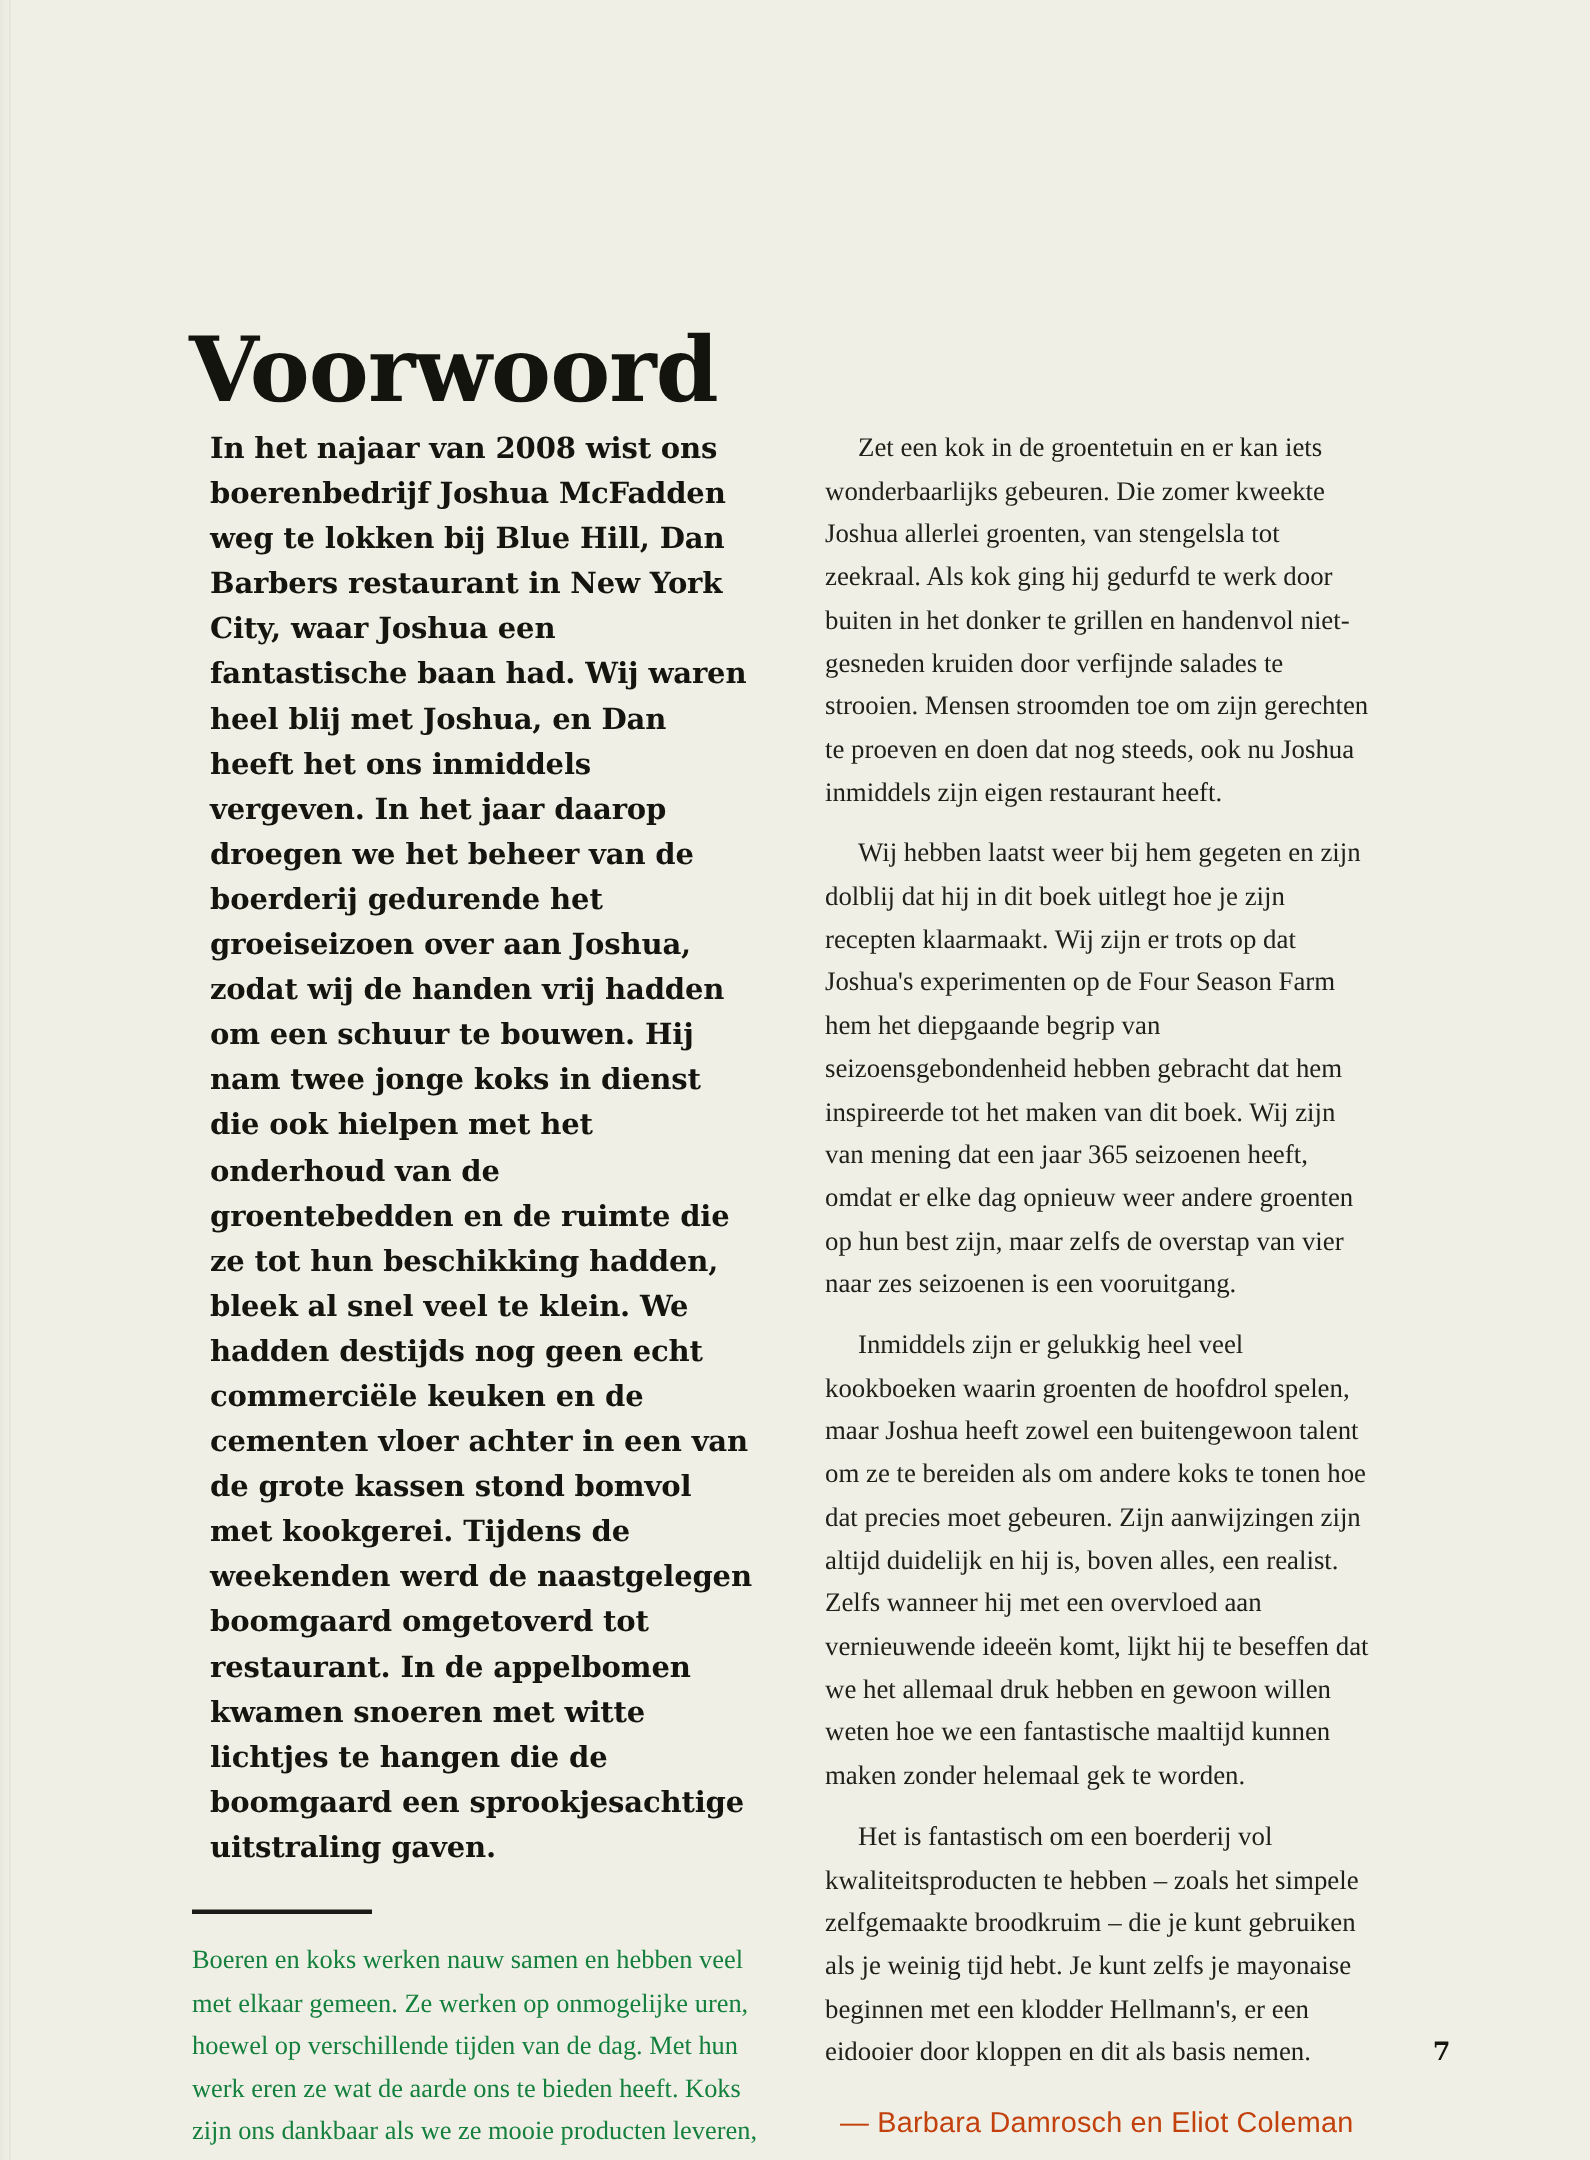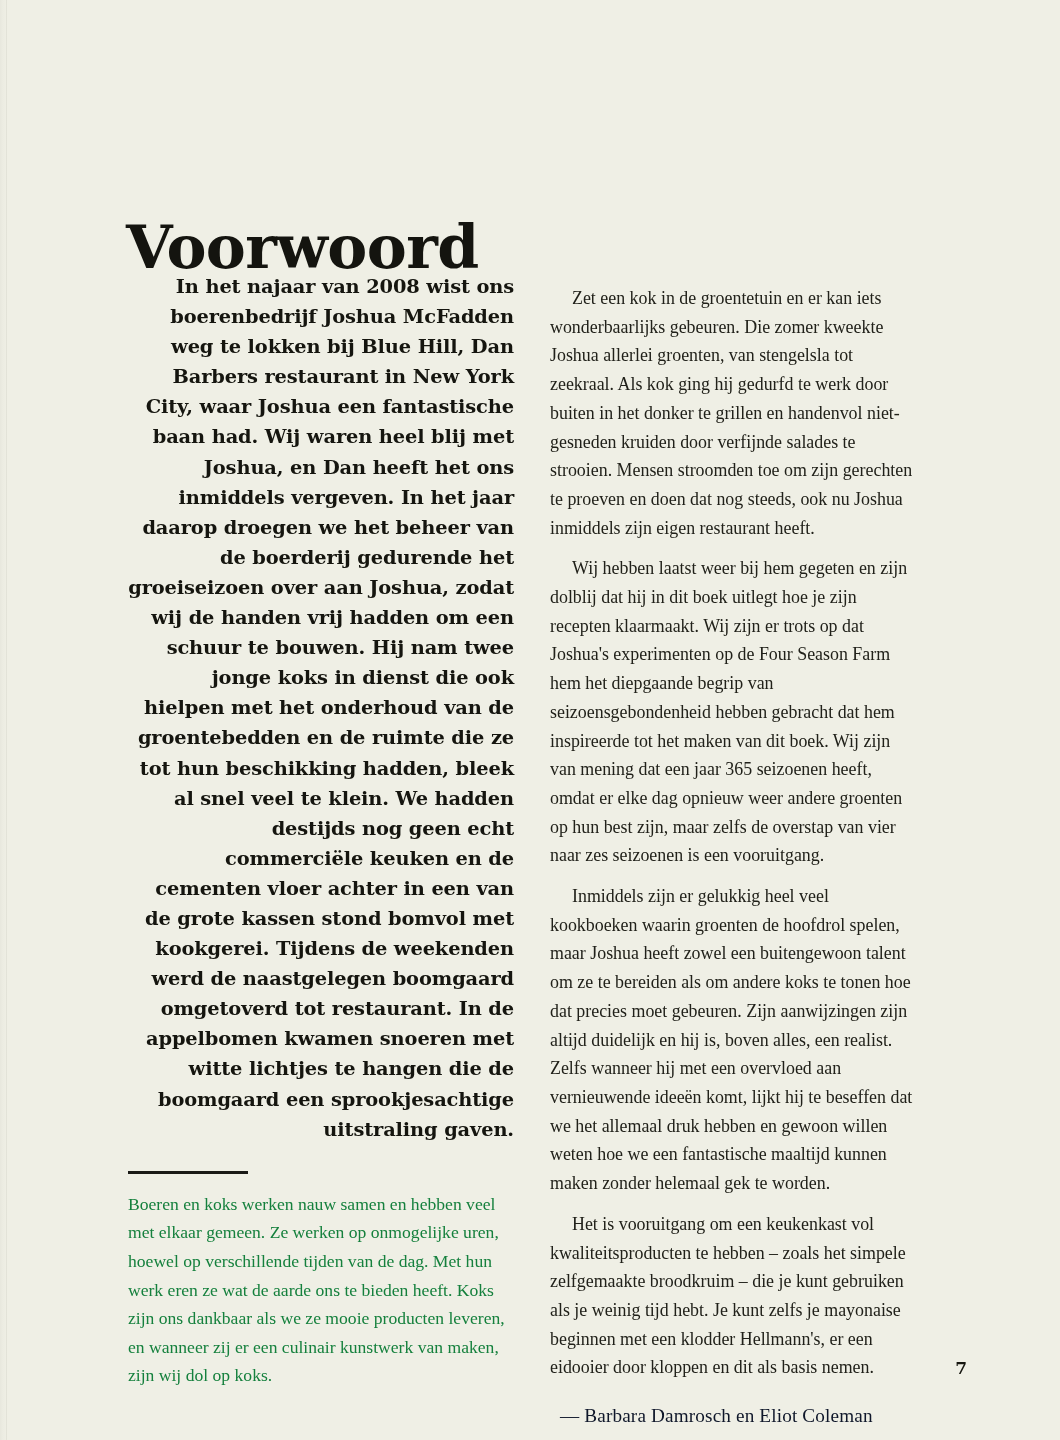--- a/index.html
+++ b/index.html
@@ -80,23 +80,23 @@
     width: 394px;
   }
 
   
   .lead {
     font-family: "DejaVu Serif", "Liberation Serif", serif;
     font-weight: bold;
     font-size: 19.4px;
     line-height: 30.1px;
     letter-spacing: -0.12px;
-    margin: 0;
+    margin: 12px;
     color: #15150f;
-    text-align: right;
+    text-align: left;
   }
 
   .rule {
     width: 120px;
     height: 3px;
     background: #1a1a16;
     margin: 26px 0 16px 0;
   }
 
   
@@ -115,26 +115,26 @@
     font-size: 17.9px;
     line-height: 28.7px;
     margin: 12px;
     text-indent: 22px;
     color: #21211a;
     text-align: left;
     hyphens: none;
   }
 
   .attribution {
-    font-family: Liberation Serif, serif;
+    font-family: Liberation Sans, sans-serif;
     font-size: 19.2px;
     line-height: 28px;
     margin: 20px 0 0 0;
     padding-left: 22px;
-    color: #0f172a;
+    color: #c2410c;
     letter-spacing: 0.15px;
   }
 
   .folio {
     position: absolute;
     right: 93px;
     top: 1344px;
     font-family: "DejaVu Serif", "Liberation Serif", serif;
     font-weight: bold;
     font-size: 17px;
@@ -158,21 +158,21 @@
 
       <div class="rule"></div>
 
       <p class="note">Boeren en koks werken nauw samen en hebben veel met elkaar gemeen. Ze werken op onmogelijke uren, hoewel op verschillende tijden van de dag. Met hun werk eren ze wat de aarde ons te bieden heeft. Koks zijn ons dankbaar als we ze mooie producten leveren, en wanneer zij er een culinair kunstwerk van maken, zijn wij dol op koks.</p>
     </div>
 
     <div class="col-right">
       <p class="body-par">Zet een kok in de groentetuin en er kan iets wonderbaarlijks gebeuren. Die zomer kweekte Joshua allerlei groenten, van stengelsla tot zeekraal. Als kok ging hij gedurfd te werk door buiten in het donker te grillen en handenvol niet-gesneden kruiden door verfijnde salades te strooien. Mensen stroomden toe om zijn gerechten te proeven en doen dat nog steeds, ook nu Joshua inmiddels zijn eigen restaurant heeft.</p>
       <p class="body-par">Wij hebben laatst weer bij hem gegeten en zijn dolblij dat hij in dit boek uitlegt hoe je zijn recepten klaarmaakt. Wij zijn er trots op dat Joshua's experimenten op de Four Season Farm hem het diepgaande begrip van seizoensgebondenheid hebben gebracht dat hem inspireerde tot het maken van dit boek. Wij zijn van mening dat een jaar 365 seizoenen heeft, omdat er elke dag opnieuw weer andere groenten op hun best zijn, maar zelfs de overstap van vier naar zes seizoenen is een vooruitgang.</p>
       <p class="body-par">Inmiddels zijn er gelukkig heel veel kookboeken waarin groenten de hoofdrol spelen, maar Joshua heeft zowel een buitengewoon talent om ze te bereiden als om andere koks te tonen hoe dat precies moet gebeuren. Zijn aanwijzingen zijn altijd duidelijk en hij is, boven alles, een realist. Zelfs wanneer hij met een overvloed aan vernieuwende ideeën komt, lijkt hij te beseffen dat we het allemaal druk hebben en gewoon willen weten hoe we een fantastische maaltijd kunnen maken zonder helemaal gek te worden.</p>
-      <p class="body-par">Het is vooruitgang om een keukenkast vol kwaliteitsproducten te hebben – zoals het simpele zelfgemaakte broodkruim – die je kunt gebruiken als je weinig tijd hebt. Je kunt zelfs je mayonaise beginnen met een klodder Hellmann's, er een eidooier door kloppen en dit als basis nemen.</p>
+      <p class="body-par">Het is fantastisch om een boerderij vol kwaliteitsproducten te hebben – zoals het simpele zelfgemaakte broodkruim – die je kunt gebruiken als je weinig tijd hebt. Je kunt zelfs je mayonaise beginnen met een klodder Hellmann's, er een eidooier door kloppen en dit als basis nemen.</p>
 
       <p class="attribution">— Barbara Damrosch en Eliot Coleman</p>
     </div>
 
   </div>
 
   <div class="folio">7</div>
 
 </div>
 

